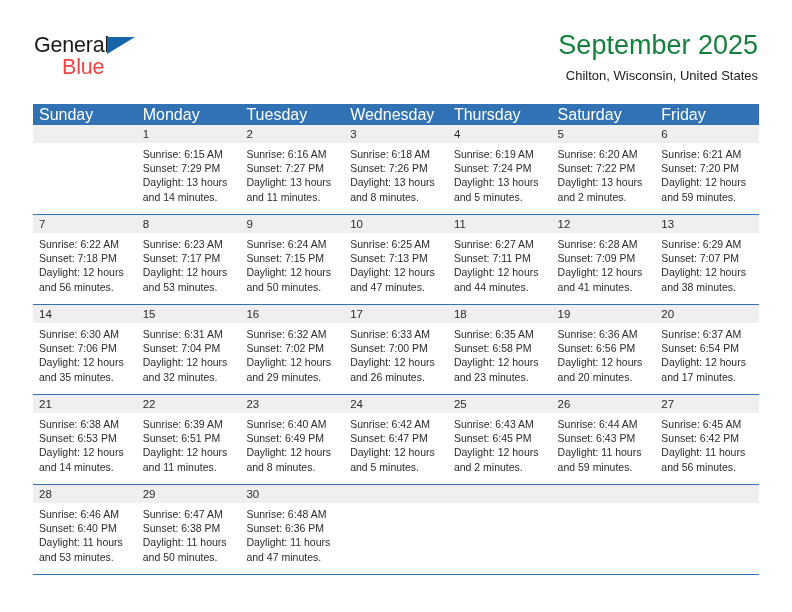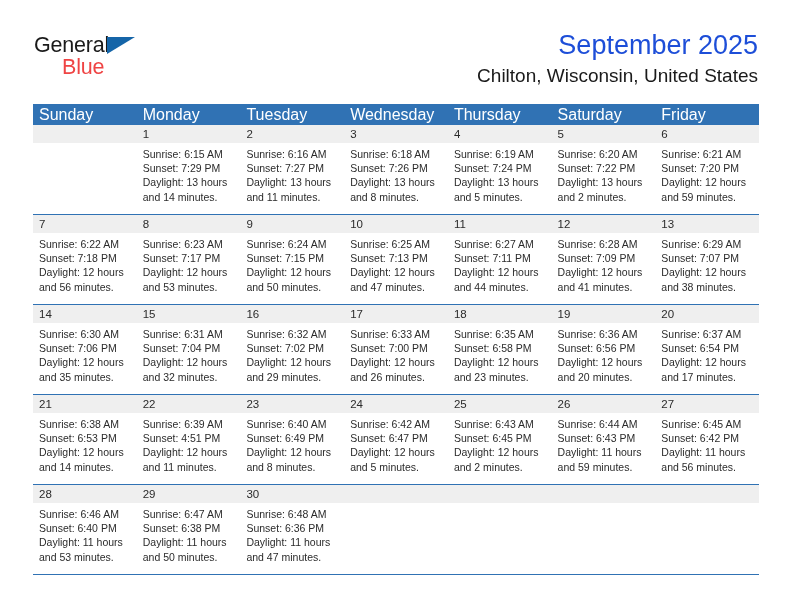--- a/index.html
+++ b/index.html
@@ -68,27 +68,27 @@
 
   .title-block {
     position: absolute;
     right: 34px;
     top: 28px;
     text-align: right;
   }
   .cal-title {
     font-size: 27px;
     font-weight: normal;
-    color: #1d4ed8;
+    color: #15803d;
     line-height: 34px;
     white-space: nowrap;
   }
   .cal-subtitle {
     margin-top: 6px;
-    font-size: 19px;
+    font-size: 13px;
     font-weight: normal;
     color: #1a1a1a;
     line-height: 16px;
     white-space: nowrap;
   }
 
   
   .calendar {
     position: absolute;
     left: 33px;
@@ -389,21 +389,21 @@
               <div class="day-line">Sunrise: 6:38 AM</div>
               <div class="day-line">Sunset: 6:53 PM</div>
               <div class="day-line">Daylight: 12 hours</div>
               <div class="day-line">and 14 minutes.</div>
             </div>
           </div>
           <div class="day">
             <div class="day-num">22</div>
             <div class="day-lines">
               <div class="day-line">Sunrise: 6:39 AM</div>
-              <div class="day-line">Sunset: 4:51 PM</div>
+              <div class="day-line">Sunset: 6:51 PM</div>
               <div class="day-line">Daylight: 12 hours</div>
               <div class="day-line">and 11 minutes.</div>
             </div>
           </div>
           <div class="day">
             <div class="day-num">23</div>
             <div class="day-lines">
               <div class="day-line">Sunrise: 6:40 AM</div>
               <div class="day-line">Sunset: 6:49 PM</div>
               <div class="day-line">Daylight: 12 hours</div>

